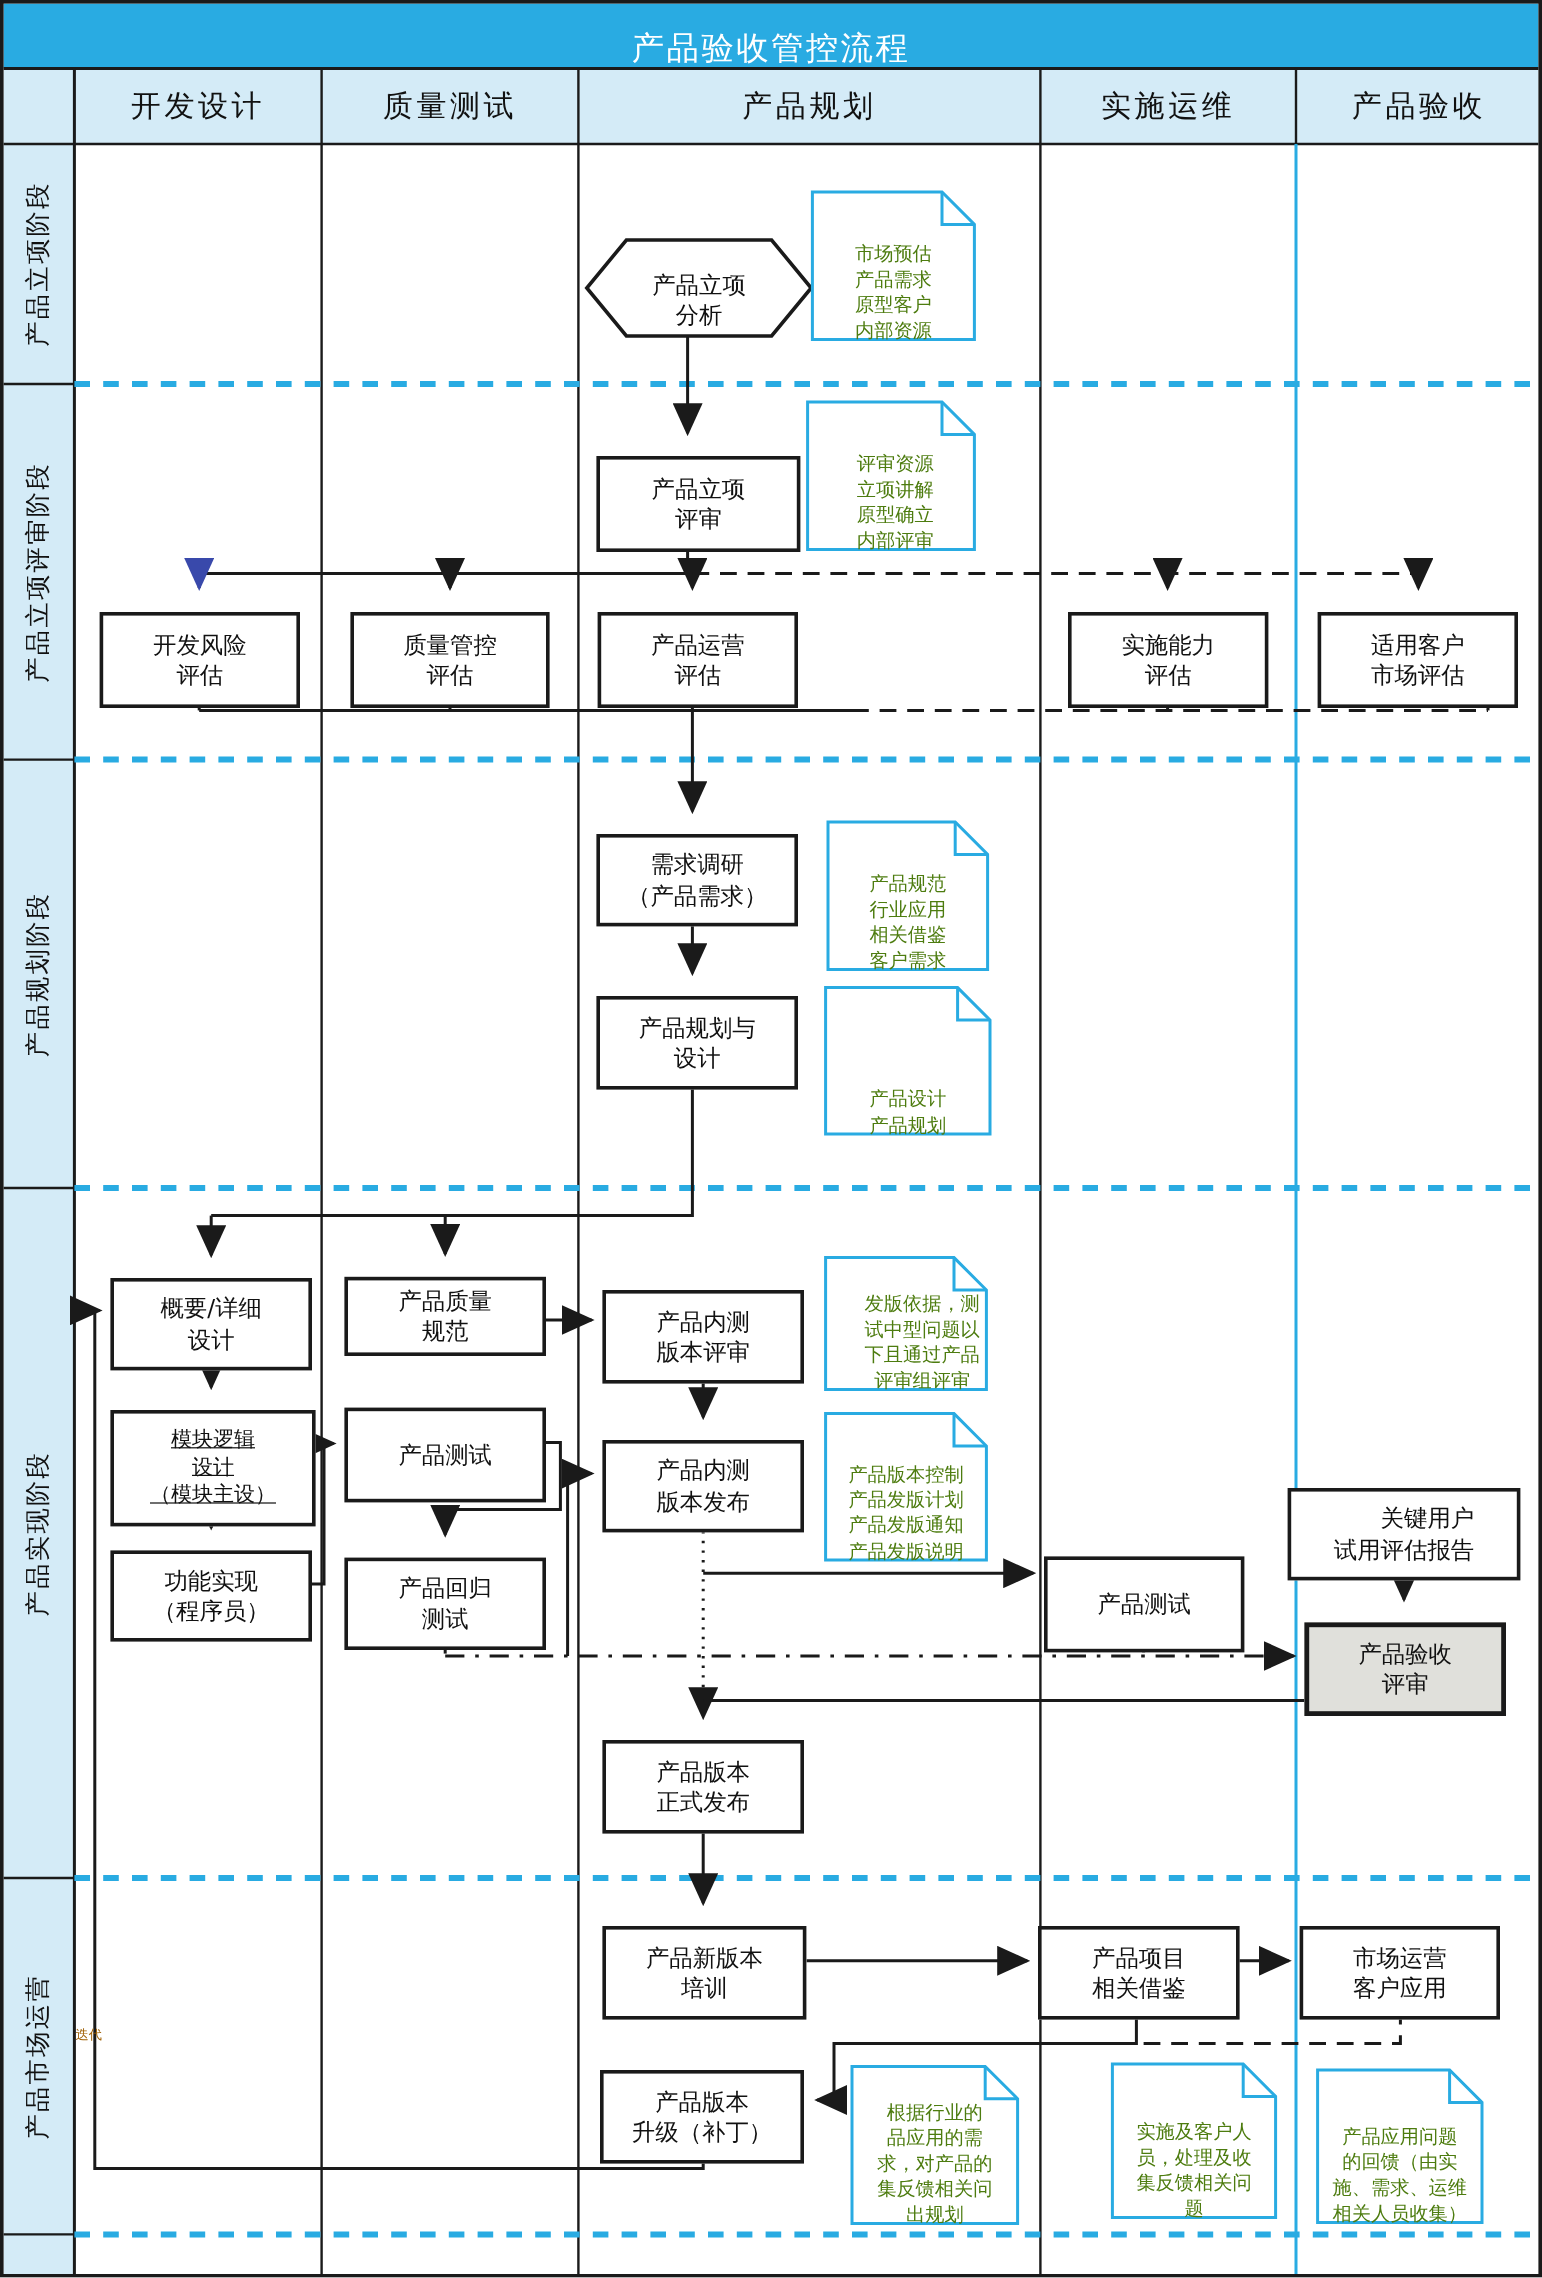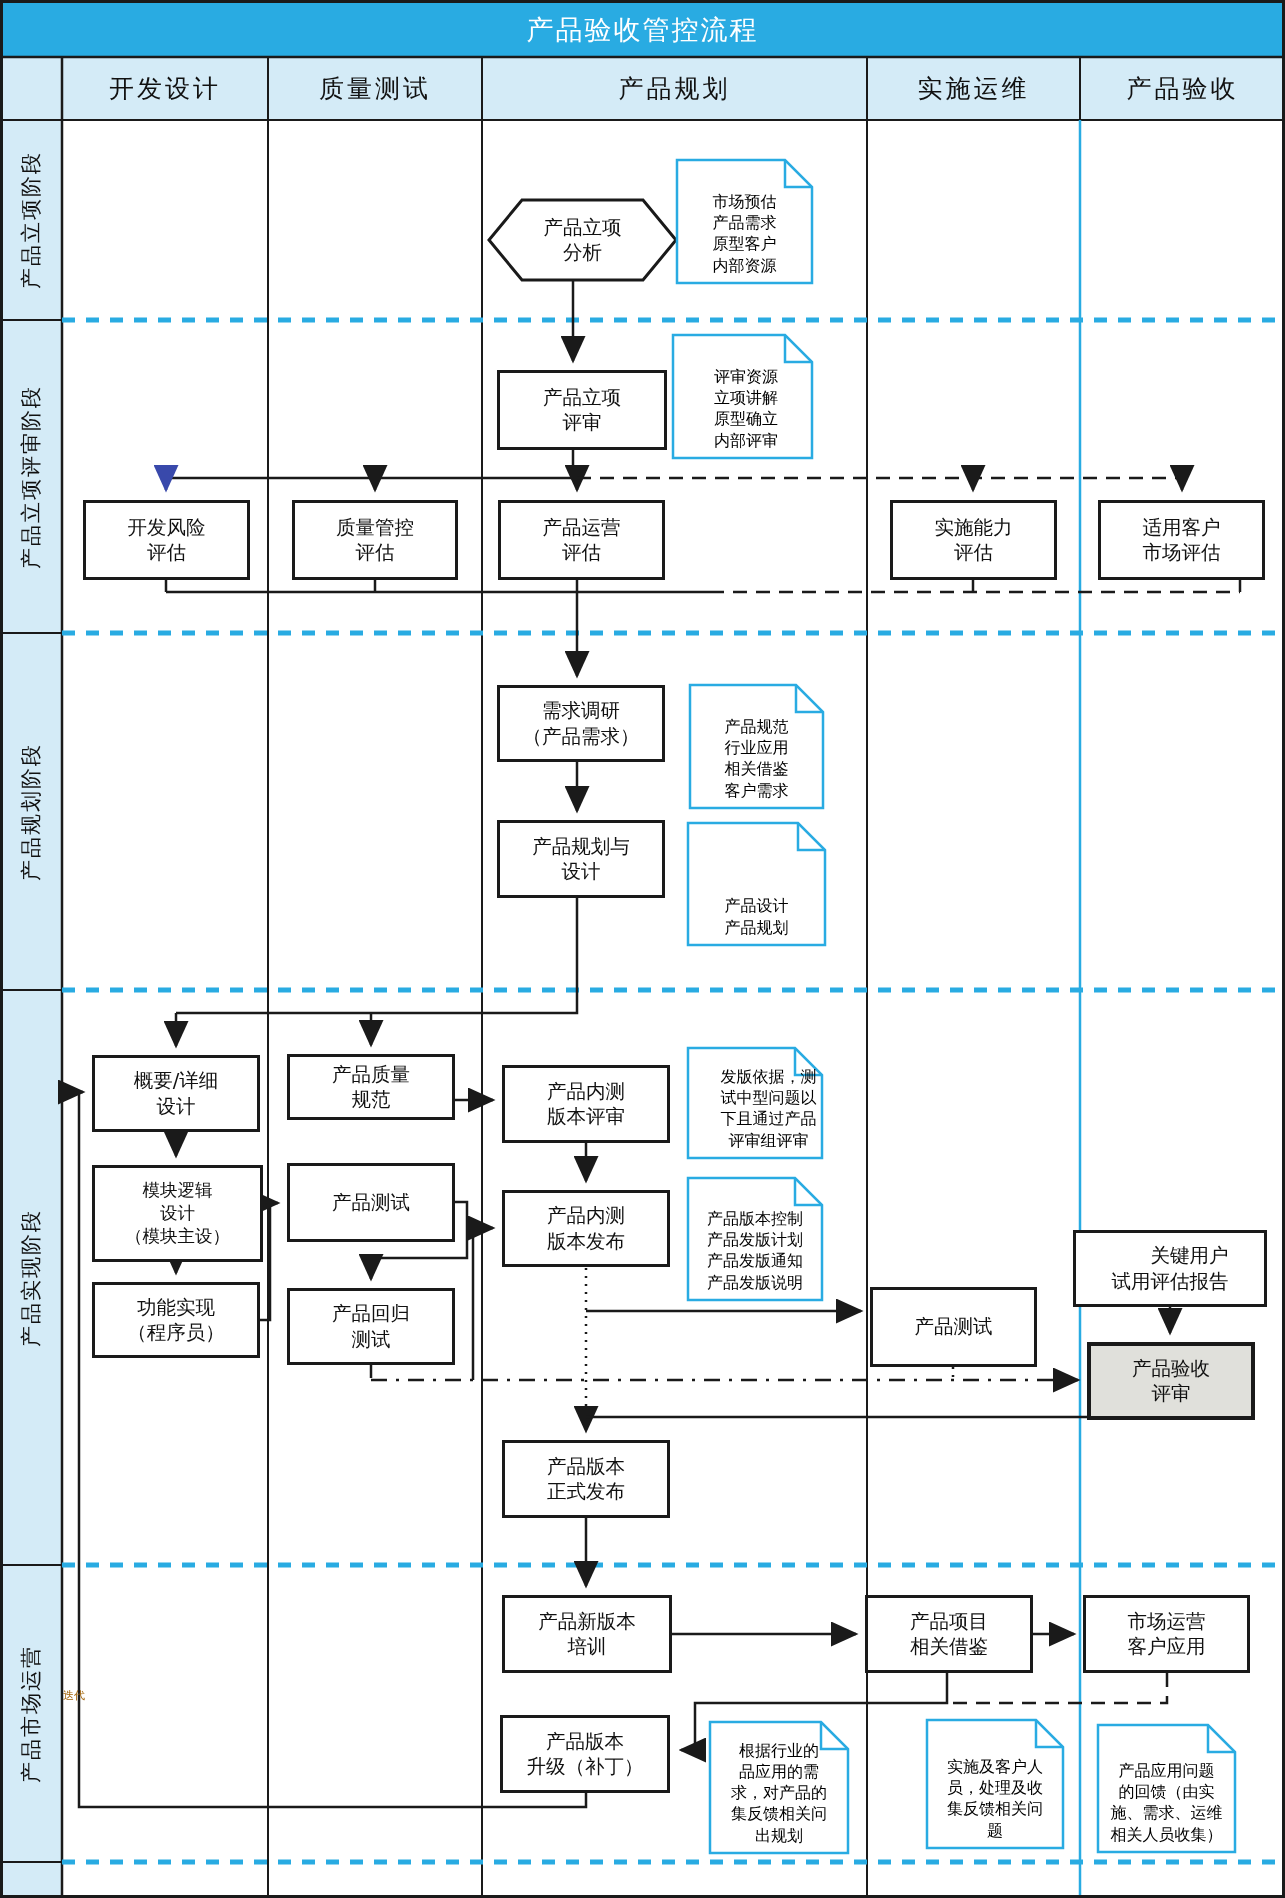--- a/index.html
+++ b/index.html
@@ -1,31 +1,31 @@
 <!DOCTYPE html>
 <html style="--accent: #29ABE2; --lane_fill: #D4EBF7; --line: #1A1A1A; --review_fill: #E0E0DB; --blue_arrow: #3949AB;"><head>
 <meta charset="utf-8">
 <style>
   html,body{margin:0;padding:0;background:#fff;}
   body{width:1285px;height:1898px;position:relative;font-family:"DejaVu Sans","Liberation Sans",sans-serif;}
   #stage{position:absolute;left:0;top:0;width:1285px;height:1898px;}
   svg.canvas{position:absolute;left:0;top:0;}
   .abs{position:absolute;box-sizing:border-box;}
-  .txt{white-space:pre-line;text-align:center;}
+  .txt{white-space:pre-line;text-align:center;margin-top:10px;}
   .title{display:flex;align-items:center;justify-content:center;color:#fff;font-size:27px;letter-spacing:2px;}
   .colhead{display:flex;align-items:center;justify-content:center;font-size:25px;color:#111;letter-spacing:3px;border-radius:18px;}
   .railcell{display:flex;align-items:center;justify-content:center;}
   .railcell span{transform:rotate(-90deg);white-space:nowrap;font-size:21px;color:#111;letter-spacing:2px;}
   .node{display:flex;align-items:center;justify-content:center;background:#fff;
         border:3px solid #1a1a1a;font-size:19.5px;line-height:1.3;color:#111;}
   .node.noborder{border:none;background:transparent;}
-  .node.small{font-size:17.5px;}
+  .node.small{font-size:17.5px;text-decoration:underline;}
   .node.gray{background:#e0e0db;border-width:4px;}
   .note-text{display:flex;align-items:flex-end;justify-content:center;font-size:16px;
-             line-height:1.33;color:#000000;padding-bottom:7px;}
+             line-height:1.33;color:#4d7c0f;padding-bottom:7px;}
   .floatlabel{font-size:11px;color:#a16207;}
 </style>
 </head>
 <body>
 
 <div id="stage">
 
   <svg class="canvas" width="1285" height="1898" viewBox="0 0 1285 1898">
     <defs>
       <marker id="ah" markerWidth="11" markerHeight="10" refX="10" refY="5" orient="auto">

